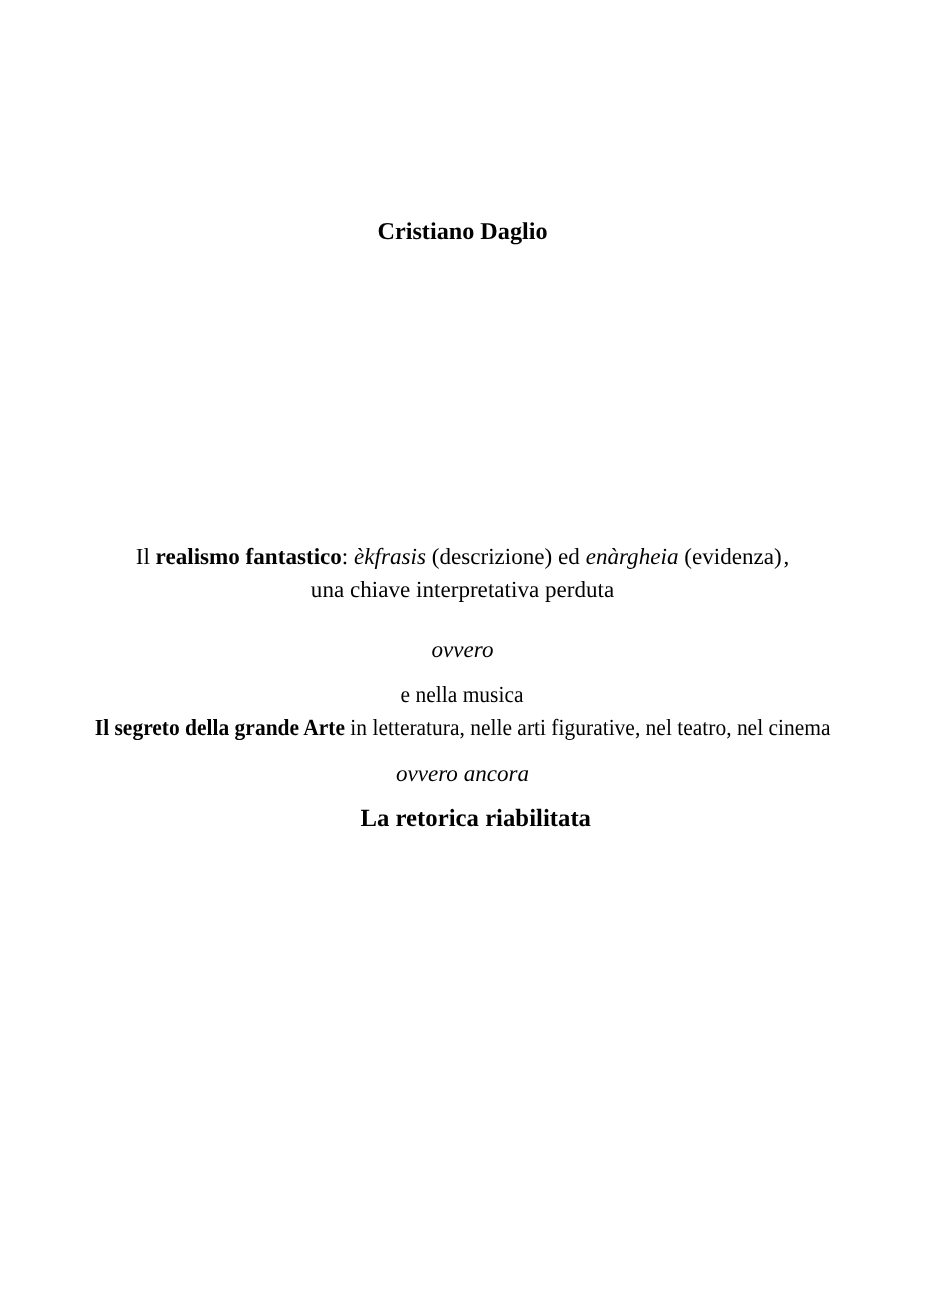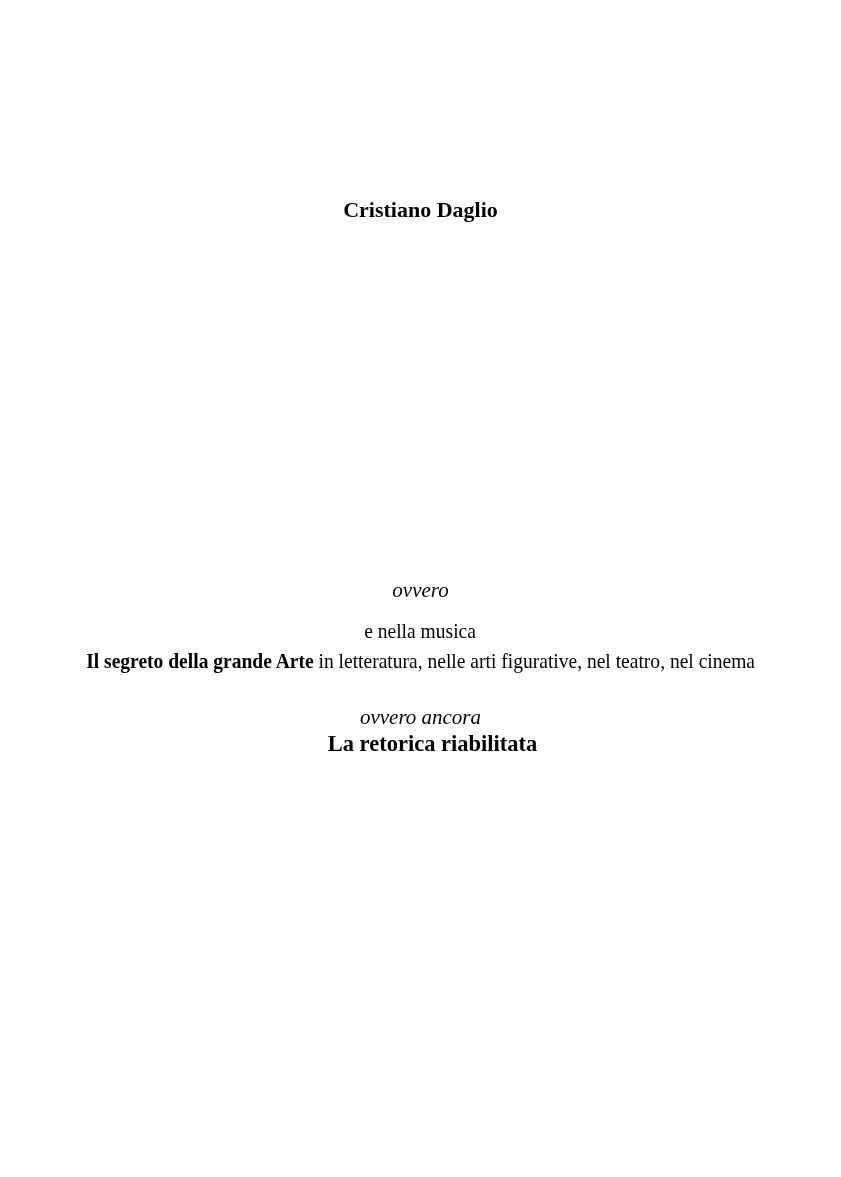--- a/index.html
+++ b/index.html
@@ -30,21 +30,21 @@
   .main-title {
     top: 492px;
     font-size: 21px;
     line-height: 29.5px;
   }
   .connector {
     font-size: 21px;
     font-style: italic;
   }
   .connector-1 { top: 578px; }
-  .connector-2 { top: 691px; margin-top: 14px; }
+  .connector-2 { top: 691px; }
   .subtitle {
     top: 617px;
     font-size: 21px;
     line-height: 29.5px;
   }
   .subtitle .line > .squeeze {
     display: inline-block;
     white-space: nowrap;
     transform: scaleX(0.93);
     transform-origin: 50% 50%;
@@ -58,20 +58,24 @@
   .b { font-weight: bold; }
   .i { font-style: italic; }
 </style>
 </head>
 <body>
 
 <div class="page">
 
   <div class="centered author">Cristiano Daglio</div>
 
+  <div class="centered main-title">
+    <div class="line"><span>Il </span><span class="b">realismo fantastico</span><span>: </span><span class="i">èkfrasis</span><span> (descrizione) ed </span><span class="i">enàrgheia</span><span> (evidenza) ,</span></div>
+    <div class="line"><span>una chiave interpretativa perduta</span></div>
+  </div>
 
   <div class="centered connector connector-1">ovvero</div>
 
   <div class="centered subtitle">
     <div class="line">
       <span class="squeeze"><span>e nella musica</span></span>
     </div>
     <div class="line">
       <span class="squeeze"><span class="b">Il segreto della grande Arte</span><span> in letteratura, nelle arti figurative, nel teatro, nel cinema</span></span>
     </div>

